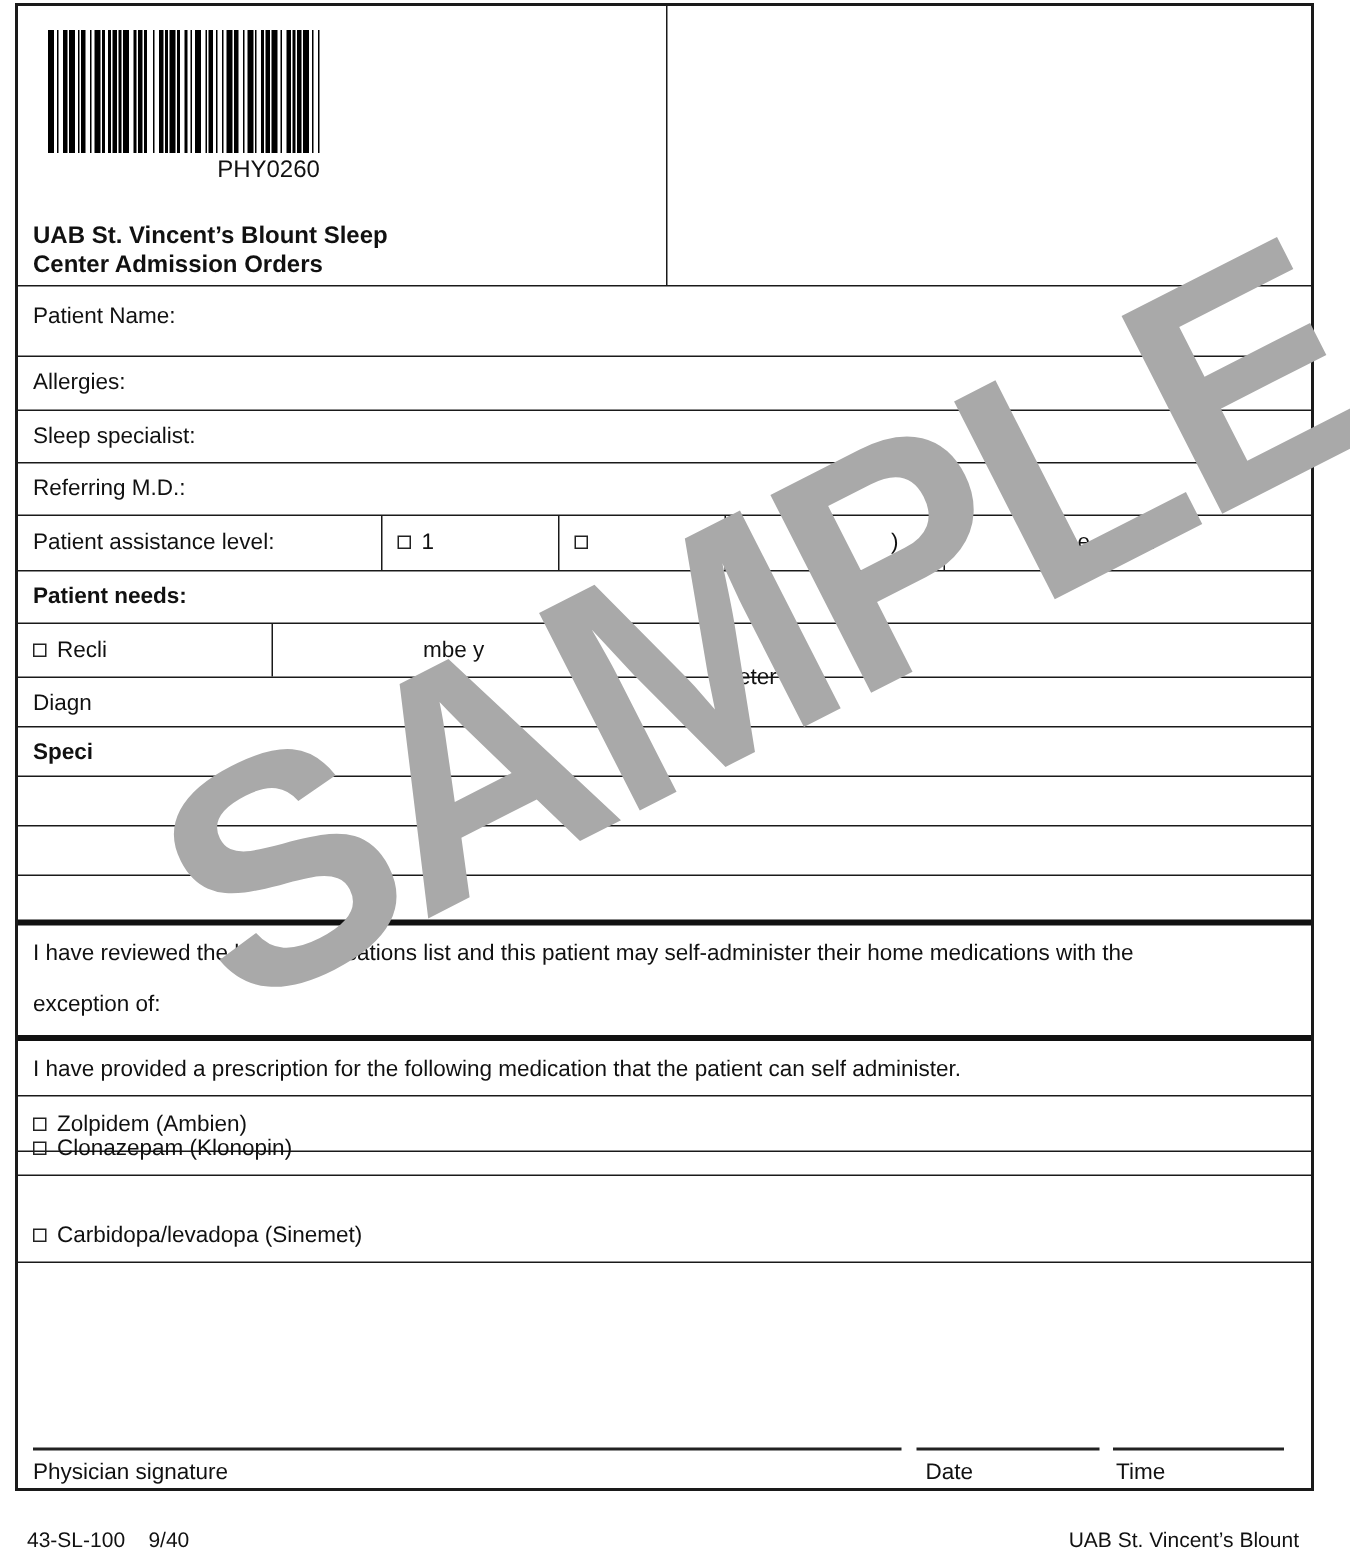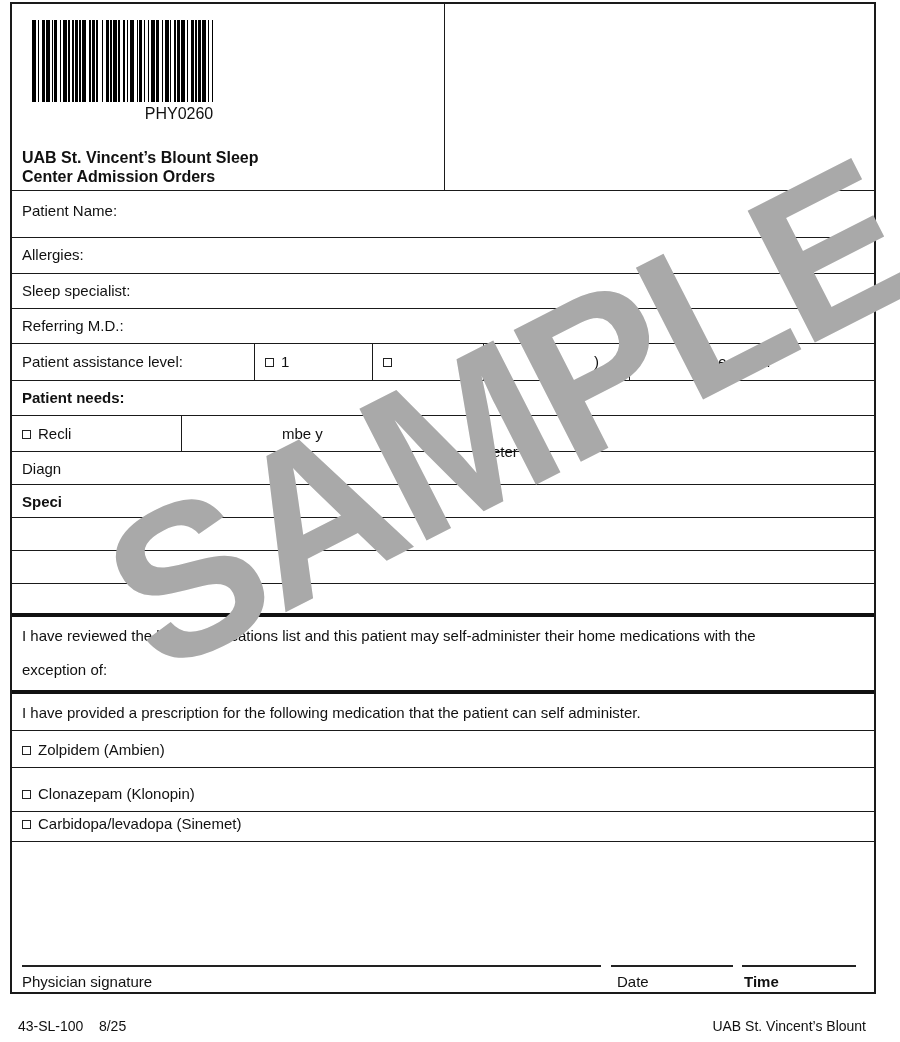--- a/index.html
+++ b/index.html
@@ -198,31 +198,31 @@
     <div class="lbl" style="top:10px;">I have reviewed the home medications list and this patient may self-administer their home medications with the</div>
     <div class="lbl" style="top:44px;">exception of:</div>
   </div>
 
   <div class="row" style="top:690px; height:37px;text-align:right;">
     <div class="lbl" style="top:10px;">I have provided a prescription for the following medication that the patient can self administer.</div>
   </div>
   <div class="row" style="top:727px; height:37px;">
     <div class="lbl" style="top:10px;"><span class="cb"></span><span>Zolpidem (Ambien)</span></div>
   </div>
-  <div class="row" style="top:771px; height:37px;">
+  <div class="row" style="top:743px; height:37px;">
     <div class="lbl" style="top:10px;"><span class="cb"></span><span>Clonazepam (Klonopin)</span></div>
   </div>
   <div class="row" style="top:801px; height:37px;">
     <div class="lbl" style="top:10px;"><span class="cb"></span><span>Carbidopa/levadopa (Sinemet)</span></div>
   </div>
 
   <div class="sigline" style="left:10px; width:579px; top:961px;"></div>
   <div class="sigline" style="left:599px; width:122px; top:961px;"></div>
   <div class="sigline" style="left:730px; width:114px; top:961px;"></div>
   <div class="lbl" style="top:969px;">Physician signature</div>
   <div class="lbl" style="top:969px; left:605px;">Date</div>
-  <div class="lbl" style="top:969px; left:732px;font-weight:bold;">Time</div>
+  <div class="lbl" style="top:969px; left:732px;">Time</div>
 </div>
 
-<div class="footer" style="left:18px; white-space:pre;">43-SL-100    8/25</div>
+<div class="footer" style="left:18px; white-space:pre;">43-SL-100    9/40</div>
 <div class="footer" style="right:34px;">UAB St. Vincent’s Blount</div>
 
 <div class="watermark">SAMPLE</div>
 
 </body></html>

